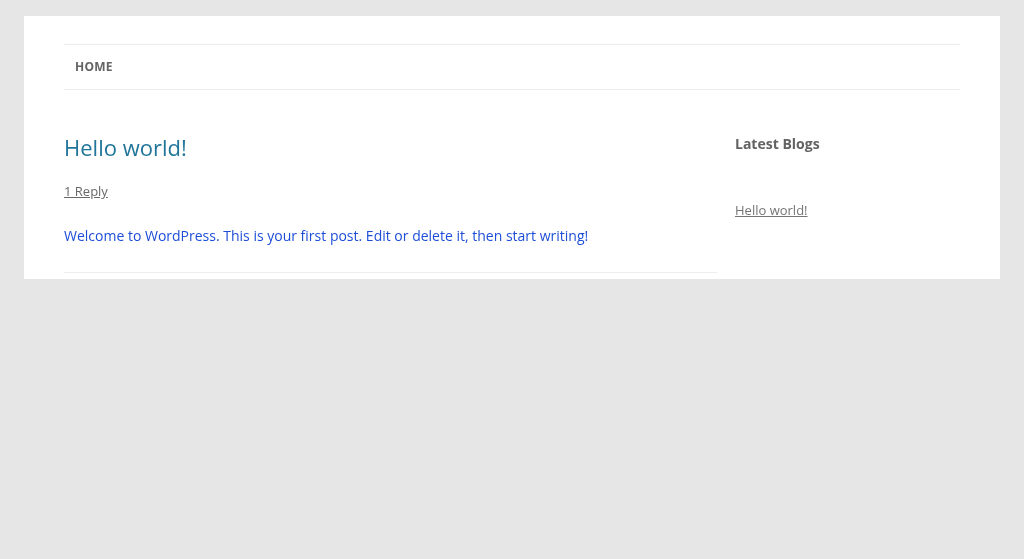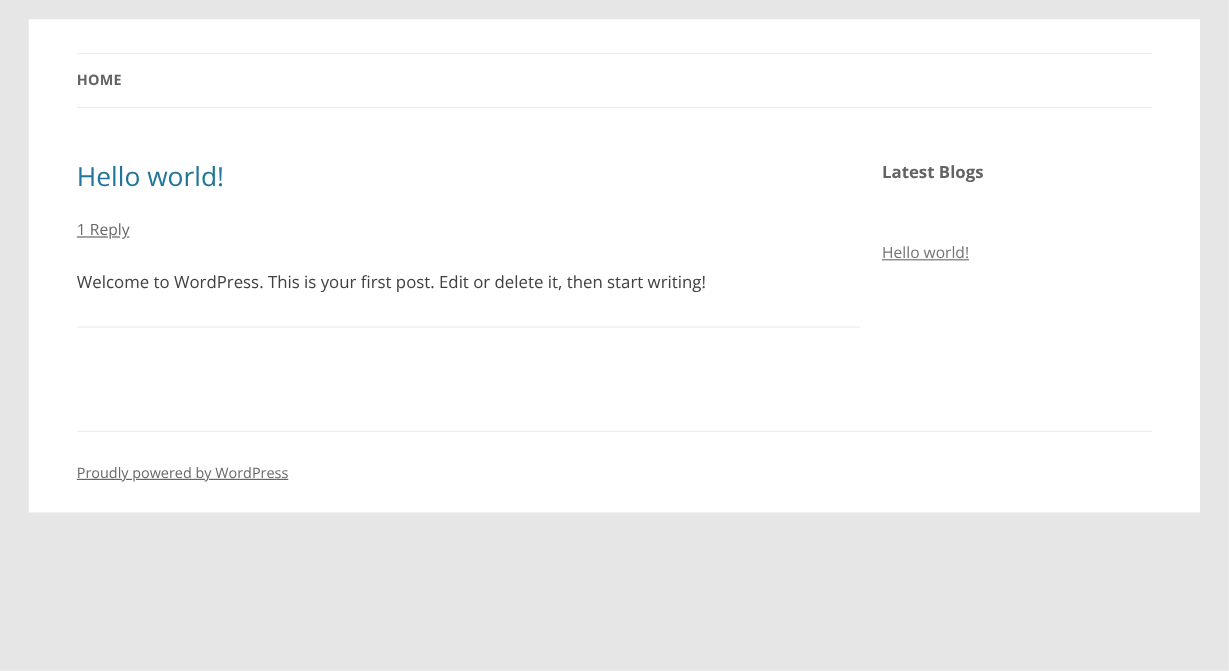--- a/index.html
+++ b/index.html
@@ -35,20 +35,21 @@
       line-height: 1;
       letter-spacing: .2px;
     }
     .main-nav a {
       display: block;
       padding: 16px 20px;
       color: #6a6a6a;
       text-decoration: none;
       text-transform: uppercase;
       white-space: nowrap;
+      margin-left: 11px;
     }
     .main-nav li.current a { color: #636363; font-weight: 700; }
     .main-nav li:first-child a { padding-left: 0; }
 
     .site-body { display: flex; padding-top: 44px; }
     .content { flex: 1 1 auto; }
     .sidebar { width: 225px; flex: 0 0 225px; margin-left: 18px; }
 
     .entry-title {
       font-size: 22px;
@@ -58,21 +59,21 @@
     }
     .entry-title a { color: #21759b; text-decoration: none; }
     .entry-comments {
       font-size: 13px;
       color: #686868;
       margin-bottom: 24px;
     }
     .entry-comments a { color: #686868; text-decoration: underline; }
     .entry-body {
       font-size: 14px;
-      color: #404040;
+      color: #1d4ed8;
       line-height: 1.7;
       margin-bottom: 24px;
     }
     .entry-meta {
       font-size: 13px;
       color: #686868;
       line-height: 2;
       margin-bottom: 22px;
     }
     .entry-meta a { color: #686868; text-decoration: underline; }
@@ -144,17 +145,14 @@
         <ul class="widget-list">
           <li>
             <a href="#">Hello world!</a>
           </li>
         </ul>
       </section>
     </aside>
 
   </div>
 
-  <footer class="site-footer">
-    <a href="#" class="footer-link">Proudly powered by WordPress</a>
-  </footer>
 
 </div>
 
 </body></html>

